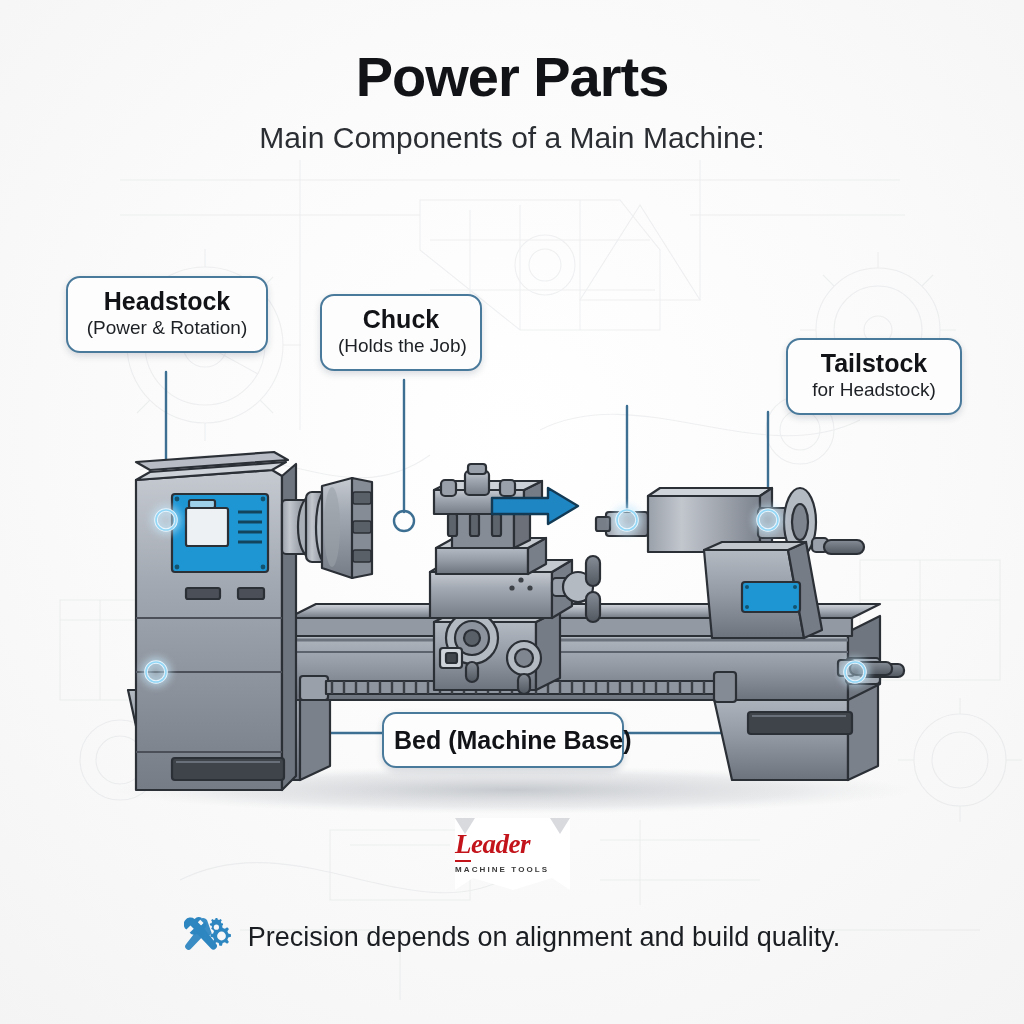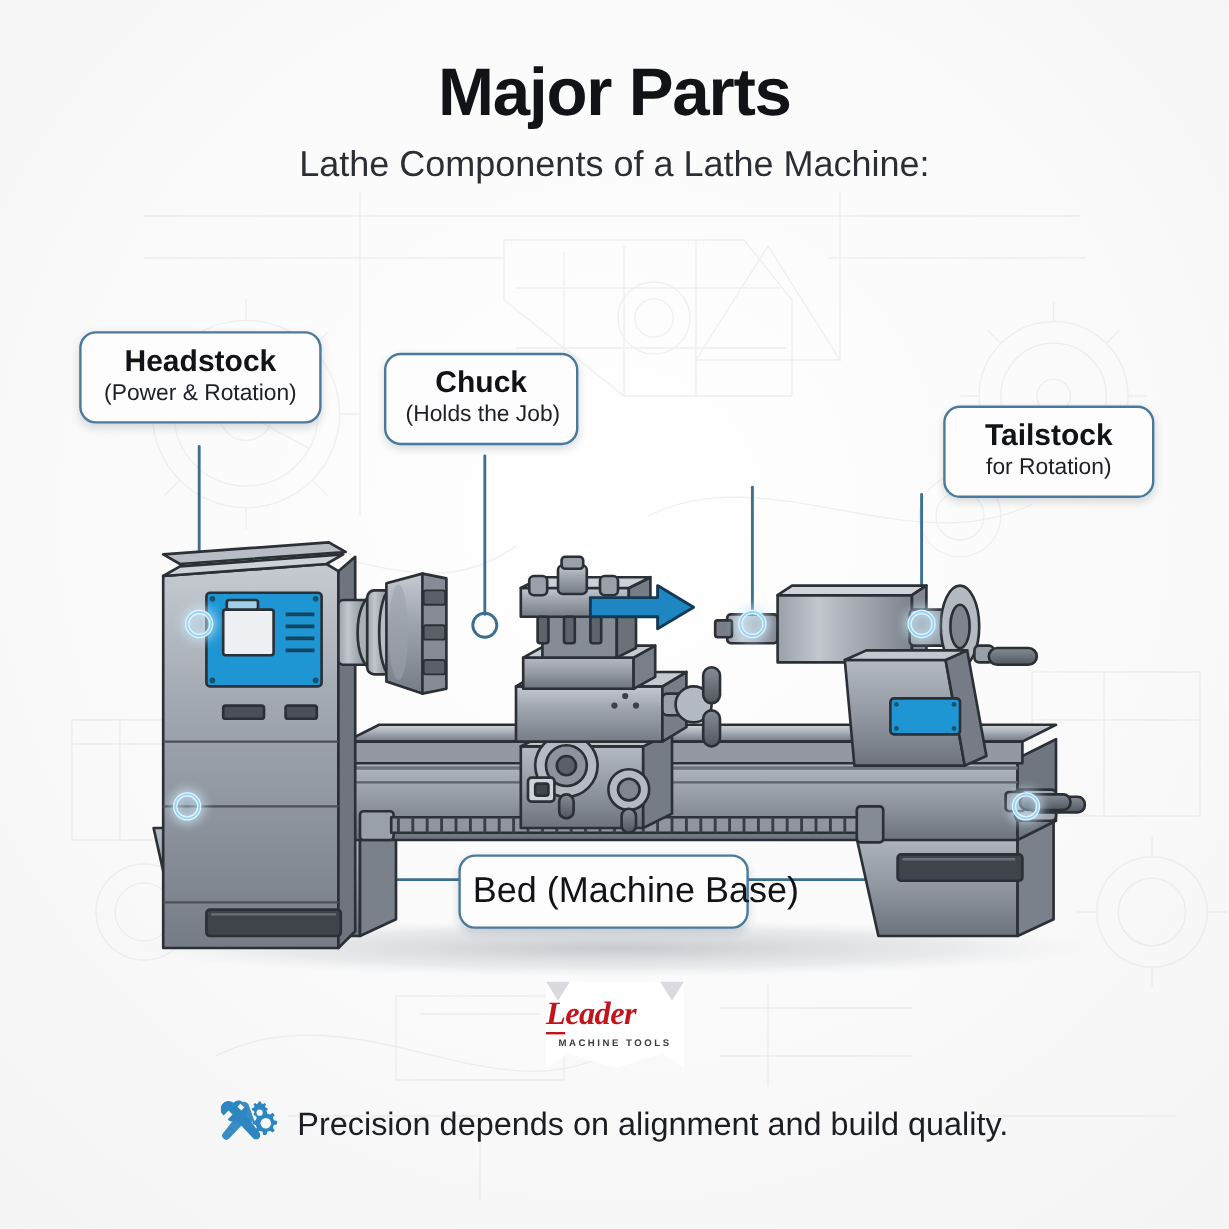--- a/index.html
+++ b/index.html
@@ -31,35 +31,35 @@
     background:#fdfdfd;
     border:2px solid #4a7a9b;
     border-radius:14px;
     box-shadow:0 3px 7px rgba(20,40,60,.16);
     text-align:center;
     padding:9px 16px 11px 16px;
     box-sizing:border-box;
   }
   .callout .c-title{font-size:25px;font-weight:bold;color:#111317;line-height:1.12;white-space:nowrap;}
   .callout .c-sub{font-size:19px;font-weight:400;color:#1d2024;line-height:1.2;white-space:nowrap;margin-top:2px;}
-  .callout.single .c-title{font-size:30px;font-weight:400;}
+  .callout.single .c-title{font-size:25px;font-weight:700;}
   
   #leaders,#machine,#fx{position:absolute;inset:0;}
   #leaders{pointer-events:none;}
   
   #logo{position:absolute;left:455px;top:818px;width:115px;height:72px;}
   #logo .word{
     position:absolute;top:13px;left:0;width:115px;
     font-family:"Liberation Serif", serif;
     font-size:27px;font-weight:bold;font-style:italic;color:#c3141b;
     line-height:1;letter-spacing:-.5px;
   }
   #logo .word u{text-decoration:none;border-bottom:2px solid #c3141b;padding-bottom:1px;}
   #logo .sub{
-    position:absolute;top:47px;left:0;width:115px;text-align:center;
+    position:absolute;top:47px;left:0;width:115px;
     font-size:8px;letter-spacing:2.1px;color:#3a3a3a;font-weight:bold;
   }
   
   #footer{
     position:absolute;left:0;top:915px;width:1024px;
     display:flex;align-items:center;justify-content:center;gap:12px;
   }
   #footer .f-text{font-size:27px;color:#1b1e22;}
 </style>
 </head>
@@ -119,22 +119,22 @@
       <path d="M600 840 L760 840 M600 880 L760 880 M640 820 L640 905"></path>
       <path d="M240 930 L400 930 L400 1000 M820 930 L980 930"></path>
 
       <path d="M140 470 C 260 420, 340 520, 430 455"></path>
       <path d="M540 430 C 640 380, 760 470, 860 420"></path>
       <path d="M180 880 C 300 820, 420 940, 520 870"></path>
     </g>
   </svg>
 
   <div id="header">
-    <h1 id="title">Major Parts</h1>
-    <div id="subtitle">Lathe Components of a Lathe Machine:</div>
+    <h1 id="title">Power Parts</h1>
+    <div id="subtitle">Main Components of a Main Machine:</div>
   </div>
 
   <svg id="leaders" viewBox="0 0 1024 1024">
     <g stroke="#3c6f92" stroke-width="2.4" fill="none" stroke-linecap="round">
       <path d="M166 372 L166 520"></path>
       <path d="M404 380 L404 512"></path>
       <path d="M627 406 L627 520"></path>
       <path d="M768 412 L768 520"></path>
       <path d="M156 672 L156 733 L382 733"></path>
       <path d="M624 733 L855 733 L855 672"></path>
@@ -388,21 +388,21 @@
   </div>
 
   <div class="callout" id="cb-headstock" style="left:66px;top:276px;width:202px;">
     <div class="c-title">Headstock</div>
     <div class="c-sub">(Power &amp; Rotation)</div>
   </div>
 
 
   <div class="callout" id="cb-tailstock" style="left:786px;top:338px;width:176px;">
     <div class="c-title">Tailstock</div>
-    <div class="c-sub">for Rotation)</div>
+    <div class="c-sub">for Headstock)</div>
   </div>
 
   <div class="callout single" id="cb-bed" style="left:382px;top:712px;width:242px;padding:12px 10px;">
     <div class="c-title">Bed (Machine Base)</div>
   </div>
 
   <div id="logo">
     <svg viewBox="0 0 115 72" style="position:absolute;inset:0;">
       <path d="M0 0 L115 0 L115 72 L97 60 L58 72 L18 60 L0 72 Z" fill="#ffffff"></path>
       <path d="M0 0 L20 0 L10 16 Z M95 0 L115 0 L105 16 Z" fill="#d8dade"></path>

